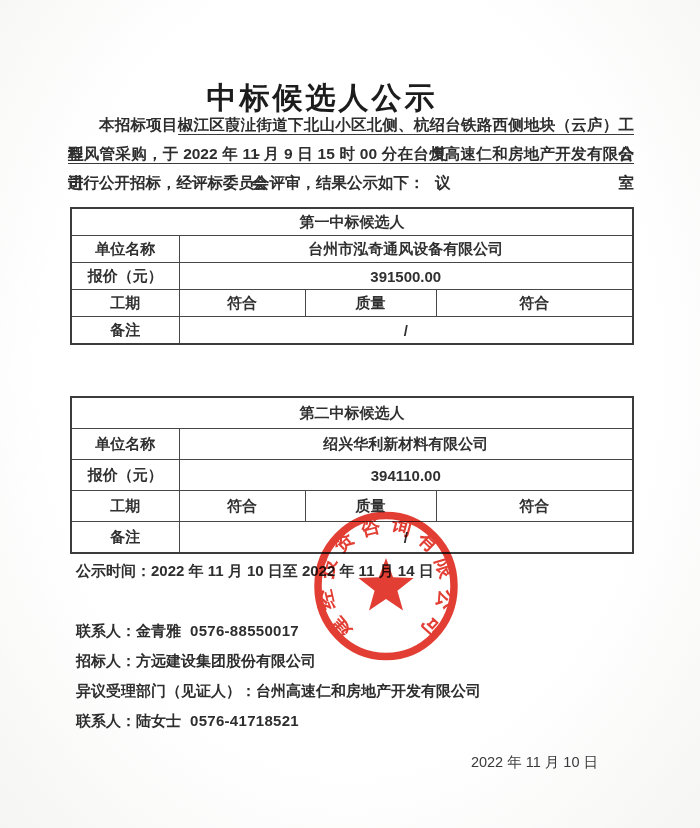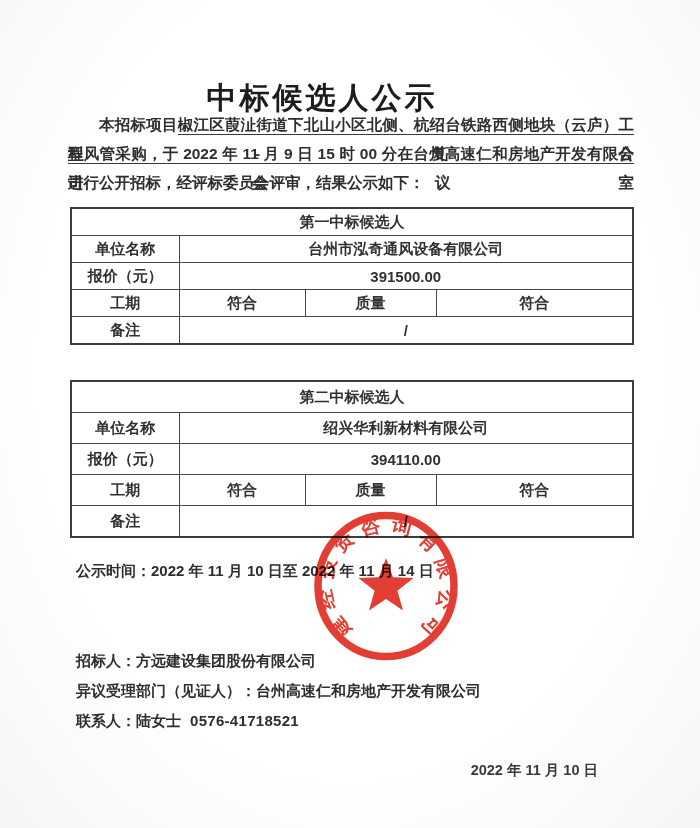--- a/index.html
+++ b/index.html
@@ -26,33 +26,33 @@
     position:absolute;left:70px;width:562px;border-collapse:collapse;
     table-layout:fixed;font-size:15px;font-weight:600;color:#303030;
     border:2px solid #3c3c3c;
   }
   .ctable td{
     border:1px solid #474747;text-align:center;vertical-align:middle;
     padding:0 4px;overflow:hidden;
   }
   .t1{top:207px;}
   .t1 td{height:26px;border-radius:12px;}
-  .t2{top:380px;padding-left:12px;}
+  .t2{top:396px;padding-left:12px;}
   .t2 td{height:30px;}
   .c0{width:108px;}.c1{width:126px;}.c2{width:131px;}.c3{width:197px;}
   .fline{
     position:absolute;left:76px;height:17px;line-height:17px;
     font-size:15px;font-weight:600;color:#2e2e2e;white-space:nowrap;
   }
   .fl1{top:562px;}.fl2{top:592px;}.fl3{top:622px;}
   .fl4{top:652px;}.fl5{top:682px;}.fl6{top:712px;}
   .phone{margin-left:9px;font-weight:700;letter-spacing:0.3px;}
   .docdate{
     position:absolute;top:753px;left:398px;width:200px;text-align:right;
-    font-size:14.5px;font-weight:700;color:#3a3a3a;white-space:nowrap;margin-top:8px;
+    font-size:14.5px;font-weight:400;color:#3a3a3a;white-space:nowrap;
   }
   .seal{
     position:absolute;left:301px;top:501px;width:170px;height:170px;
     mix-blend-mode:multiply;opacity:0.9;z-index:5;
   }
   .seal-text text{
     text-anchor:middle;font-size:20px;font-weight:700;
     font-family:"Liberation Sans", sans-serif;
   }
 </style>
@@ -127,20 +127,21 @@
         <td>符合</td>
       </tr>
       <tr>
         <td>备注</td>
         <td colspan="3">/</td>
       </tr>
     </tbody>
   </table>
 
   <div class="fline fl1">公示时间：2022 年 11 月 10 日至 2022 年 11 月 14 日</div>
+  <div class="fline fl3"><span>联系人：金青雅</span><span class="phone">0576-88550017</span></div>
   <div class="fline fl5">异议受理部门（见证人）：台州高速仁和房地产开发有限公司</div>
   <div class="fline fl4">招标人：方远建设集团股份有限公司</div>
   <div class="fline fl6"><span>联系人：陆女士</span><span class="phone">0576-41718521</span></div>
 
   <div class="docdate">2022 年 11 月 10 日</div>
 
   <svg class="seal" viewBox="0 0 170 170" xmlns="http://www.w3.org/2000/svg">
     <g fill="#df291d">
       <ellipse cx="85" cy="85" rx="68" ry="70.5" fill="none" stroke-width="7.5" stroke="#df291d"></ellipse>
       <polygon transform="translate(85,86)" points="0,-29 7.05,-9.71 27.6,-8.96 11.41,3.71 17.05,23.46 0,12 -17.05,23.46 -11.41,3.71 -27.6,-8.96 -7.05,-9.71"></polygon>

